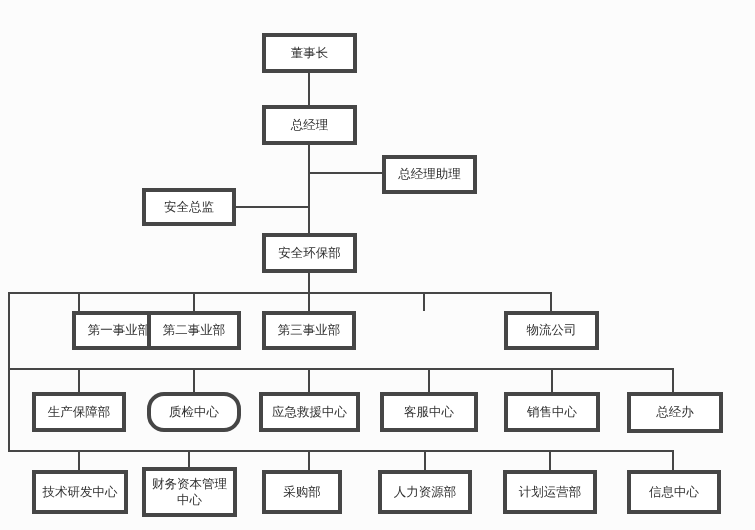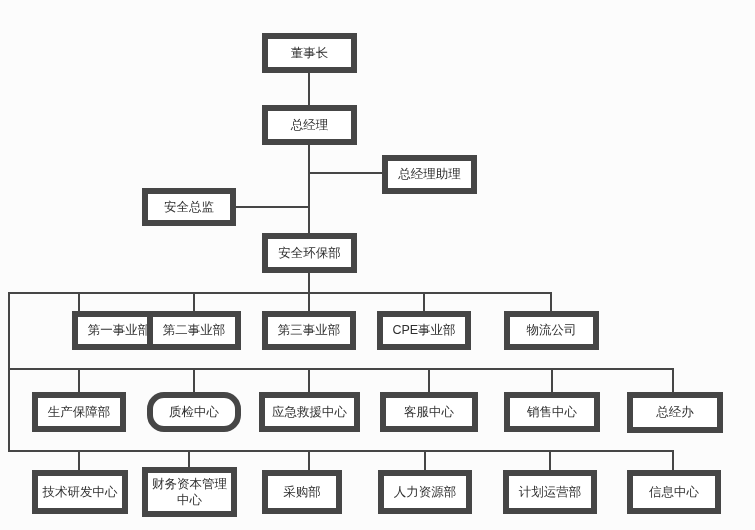--- a/index.html
+++ b/index.html
@@ -10,21 +10,21 @@
   #chart-canvas {
     position: relative;
     width: 755px;
     height: 530px;
     overflow: hidden;
     background: #fcfcfc;
   }
   .node {
     position: absolute;
     box-sizing: border-box;
-    border: 6px solid #ec4899;
+    border: 4px solid #ec4899;
     background: #ffffff;
     display: flex;
     align-items: center;
     justify-content: center;
     text-align: center;
     font-size: 12.5px;
     line-height: 1.3;
     color: #303030;
     padding: 0 1px;
   }
@@ -79,23 +79,20 @@
     </div>
     <div class="node" style="left: 32px; top: 311px; width: 94px; height: 39px; border-color: rgb(70, 70, 70); background: rgb(255, 255, 255); color: rgb(48, 48, 48); margin-left: 40px;">
       <span>第一事业部</span>
     </div>
     <div class="node" style="left: 147px; top: 311px; width: 94px; height: 39px; border-color: rgb(70, 70, 70); background: rgb(255, 255, 255); color: rgb(48, 48, 48);">
       <span>第二事业部</span>
     </div>
     <div class="node" style="left: 262px; top: 311px; width: 94px; height: 39px; border-color: rgb(70, 70, 70); background: rgb(255, 255, 255); color: rgb(48, 48, 48);">
       <span>第三事业部</span>
     </div>
-    <div class="node" style="left: 377px; top: 311px; width: 94px; height: 39px; border-color: rgb(70, 70, 70); background: rgb(255, 255, 255); color: rgb(48, 48, 48);">
-      <span>CPE事业部</span>
-    </div>
     <div class="node" style="left: 504px; top: 311px; width: 95px; height: 39px; border-color: rgb(70, 70, 70); background: rgb(255, 255, 255); color: rgb(48, 48, 48);">
       <span>物流公司</span>
     </div>
     <div class="node" style="left: 32px; top: 392px; width: 94px; height: 40px; border-color: rgb(70, 70, 70); background: rgb(255, 255, 255); color: rgb(48, 48, 48);">
       <span>生产保障部</span>
     </div>
     <div class="node" style="left: 147px; top: 392px; width: 94px; height: 40px; border-color: rgb(70, 70, 70); background: rgb(255, 255, 255); color: rgb(48, 48, 48); border-radius: 17px;">
       <span>质检中心</span>
     </div>
     <div class="node" style="left: 259px; top: 392px; width: 101px; height: 40px; border-color: rgb(70, 70, 70); background: rgb(255, 255, 255); color: rgb(48, 48, 48);">

